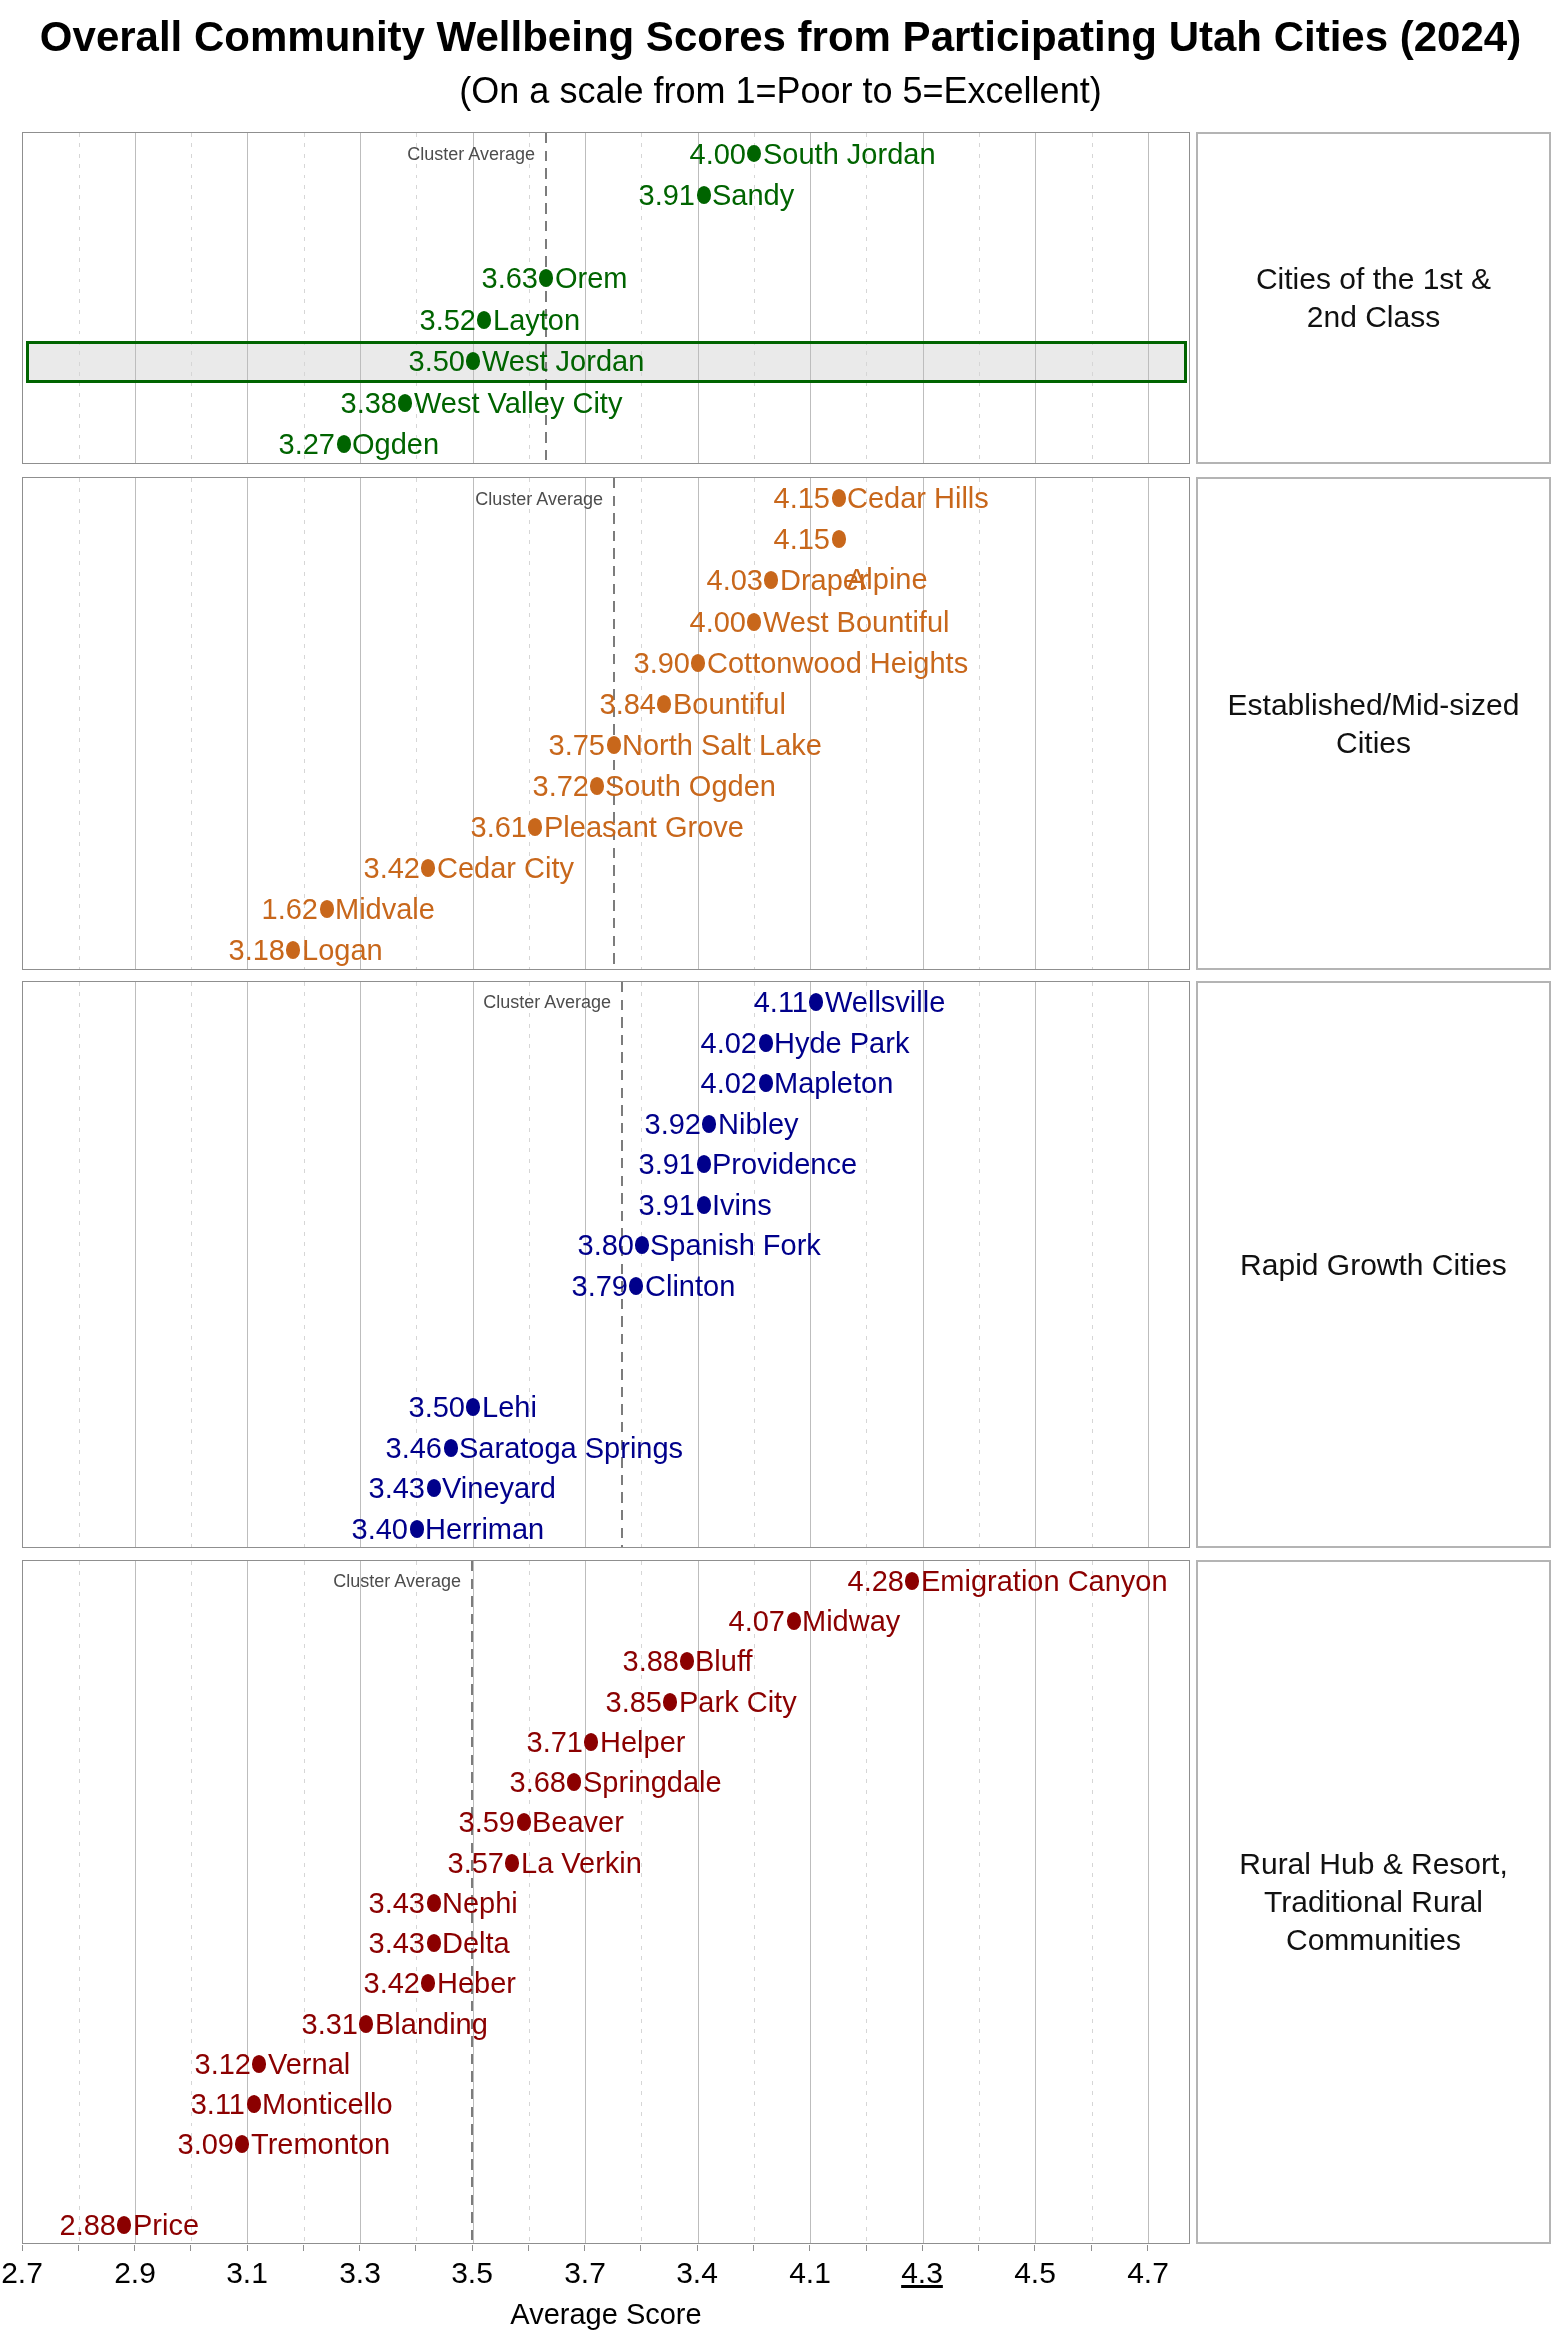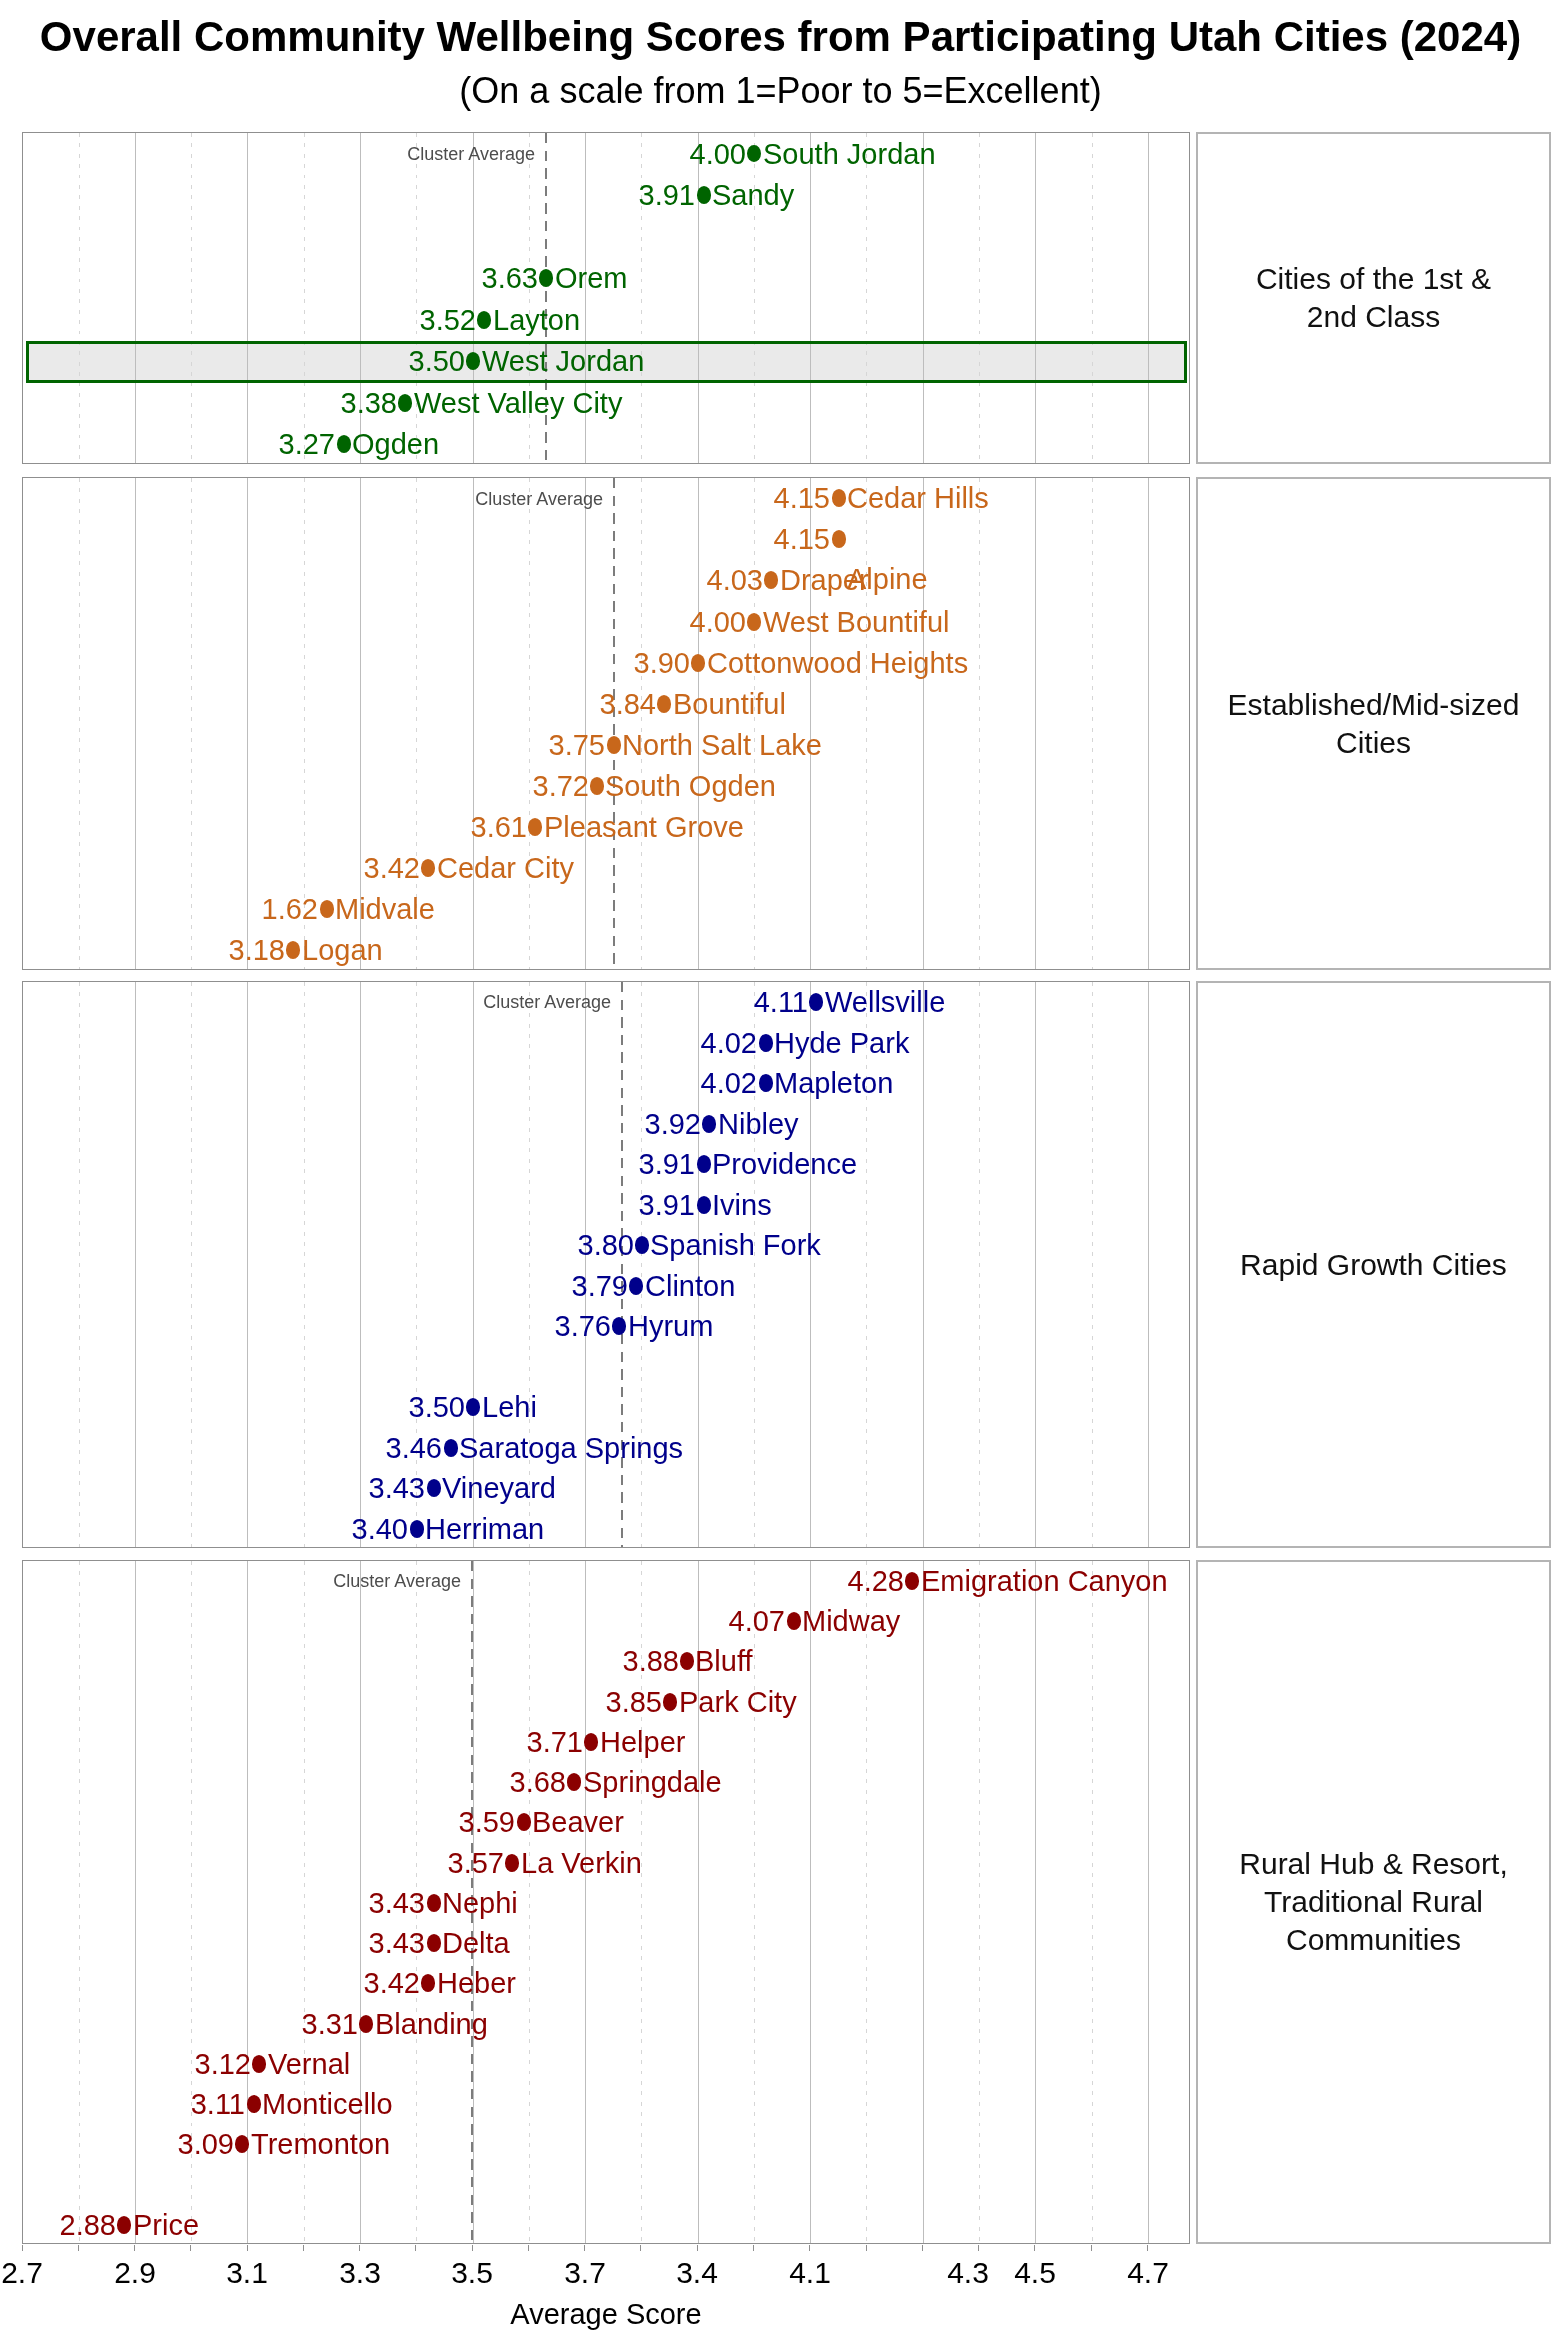--- a/index.html
+++ b/index.html
@@ -270,25 +270,20 @@
         <div class="row" style="top: 247px; color: rgb(0, 0, 139);">
           <div class="val" style="left: 611px;">3.80</div>
           <div class="dot" style="left: 612px; background: rgb(0, 0, 139);"></div>
           <div class="name" style="left: 627px;">Spanish Fork</div>
         </div>
         <div class="row" style="top: 288px; color: rgb(0, 0, 139);">
           <div class="val" style="left: 605px;">3.79</div>
           <div class="dot" style="left: 606px; background: rgb(0, 0, 139);"></div>
           <div class="name" style="left: 622px;">Clinton</div>
         </div>
-        <div class="row" style="top: 328px; color: rgb(0, 0, 139);">
-          <div class="val" style="left: 588px;">3.76</div>
-          <div class="dot" style="left: 589px; background: rgb(0, 0, 139);"></div>
-          <div class="name" style="left: 605px;">Hyrum</div>
-        </div>
         <div class="row" style="top: 409px; color: rgb(0, 0, 139);">
           <div class="val" style="left: 442px;">3.50</div>
           <div class="dot" style="left: 443px; background: rgb(0, 0, 139);"></div>
           <div class="name" style="left: 459px;">Lehi</div>
         </div>
         <div class="row" style="top: 450px; color: rgb(0, 0, 139);">
           <div class="val" style="left: 419px;">3.46</div>
           <div class="dot" style="left: 421px; background: rgb(0, 0, 139);"></div>
           <div class="name" style="left: 436px;">Saratoga Springs</div>
         </div>
@@ -439,19 +434,19 @@
       <div class="x-tick-mark" style="left: 1091px;"></div>
       <div class="x-tick-mark" style="left: 1147px;"></div>
       <div class="x-tick-label" style="left: 22px;">2.7</div>
       <div class="x-tick-label" style="left: 135px;">2.9</div>
       <div class="x-tick-label" style="left: 247px;">3.1</div>
       <div class="x-tick-label" style="left: 360px;">3.3</div>
       <div class="x-tick-label" style="left: 472px;">3.5</div>
       <div class="x-tick-label" style="left: 585px;">3.7</div>
       <div class="x-tick-label" style="left: 697px;">3.4</div>
       <div class="x-tick-label" style="left: 810px;">4.1</div>
-      <div class="x-tick-label" style="left: 968px;">4.3</div>
+      <div class="x-tick-label" style="left: 922px; text-decoration: underline;">4.3</div>
       <div class="x-tick-label" style="left: 1035px;">4.5</div>
       <div class="x-tick-label" style="left: 1148px;">4.7</div>
     </div>
   <div class="xlabel">Average Score</div>
 </div>
 
 
 </body></html>

